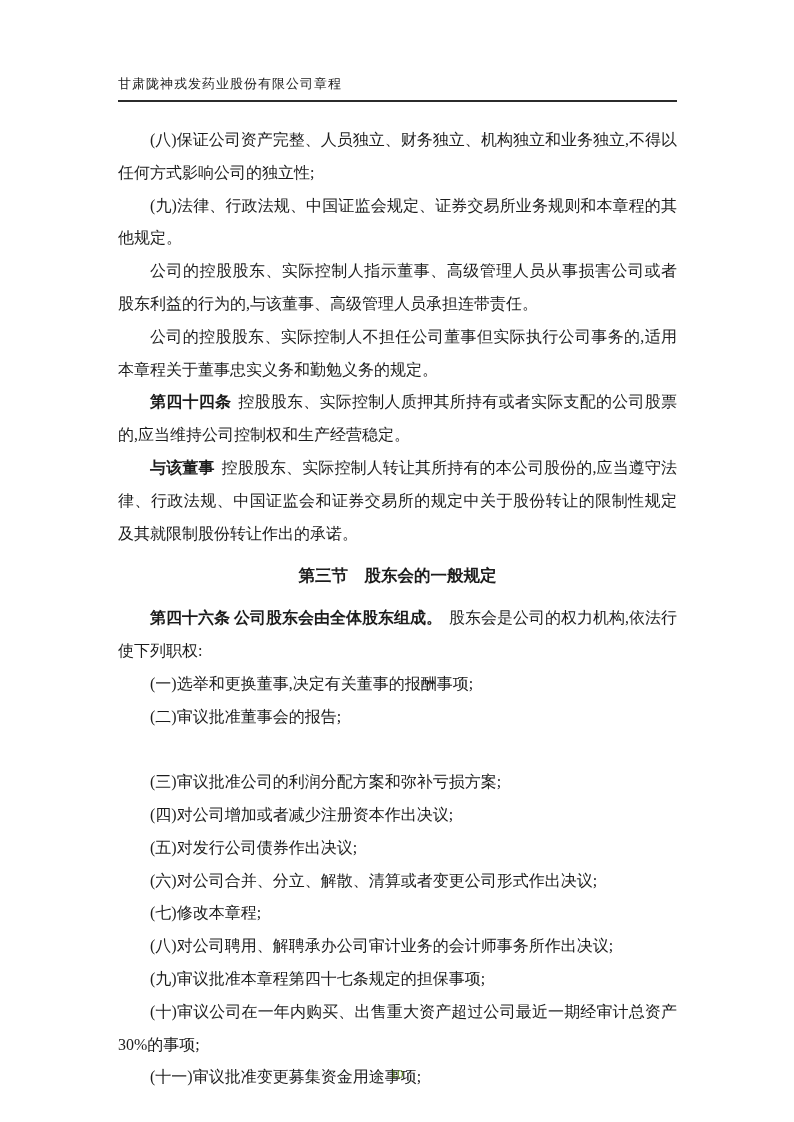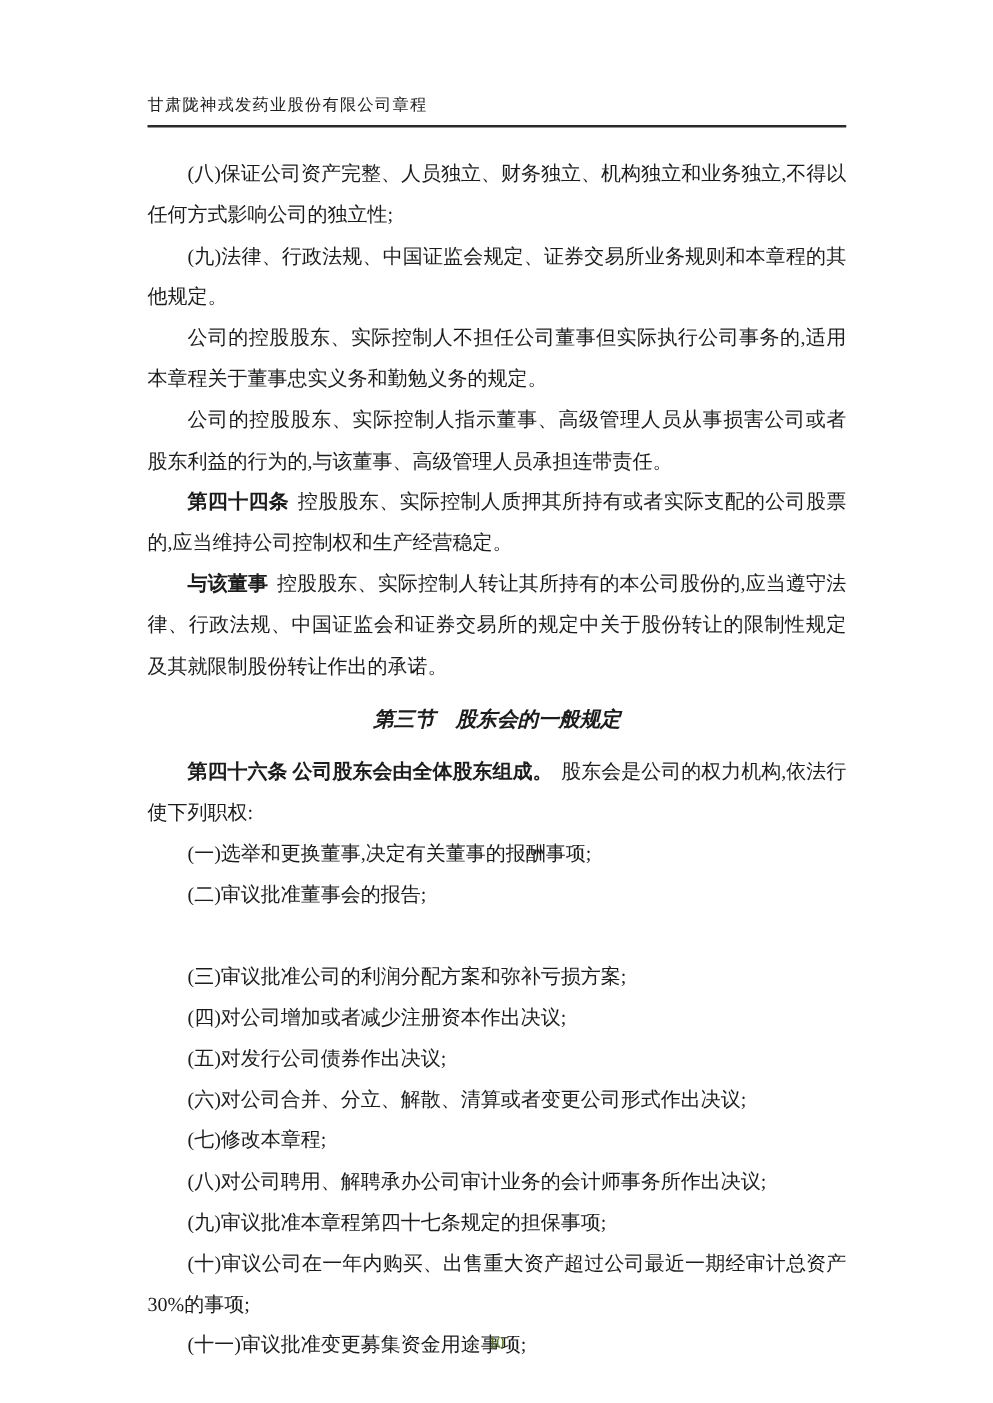--- a/index.html
+++ b/index.html
@@ -43,21 +43,20 @@
   .para-body {
     margin: 0;
     text-indent: 32px;
   }
   .para-heading {
     margin: 10px 0 9px 0;
     text-indent: 0;
     text-align: center;
     font-weight: bold;
     font-size: 16.5px;
-    font-style: italic;
   }
   .para-spacer {
     margin: 0;
     height: 32.8px;
   }
   .article-bold {
     font-weight: bold;
     margin-right: 7px;
   }
   .footer {
@@ -76,22 +75,22 @@
 <div class="page">
 
   <div class="header">
     <div class="header-title">甘肃陇神戎发药业股份有限公司章程</div>
     <hr class="header-rule">
   </div>
 
   <div class="content">
       <p class="para-body">(八)保证公司资产完整、人员独立、财务独立、机构独立和业务独立,不得以任何方式影响公司的独立性;</p>
       <p class="para-body">(九)法律、行政法规、中国证监会规定、证券交易所业务规则和本章程的其他规定。</p>
+      <p class="para-body">公司的控股股东、实际控制人指示董事、高级管理人员从事损害公司或者股东利益的行为的,与该董事、高级管理人员承担连带责任。</p>
       <p class="para-body">公司的控股股东、实际控制人不担任公司董事但实际执行公司事务的,适用本章程关于董事忠实义务和勤勉义务的规定。</p>
-      <p class="para-body">公司的控股股东、实际控制人指示董事、高级管理人员从事损害公司或者股东利益的行为的,与该董事、高级管理人员承担连带责任。</p>
       <p class="para-body"><b class="article-bold">第四十四条</b>控股股东、实际控制人质押其所持有或者实际支配的公司股票的,应当维持公司控制权和生产经营稳定。</p>
       <p class="para-body"><b class="article-bold">与该董事</b>控股股东、实际控制人转让其所持有的本公司股份的,应当遵守法律、行政法规、中国证监会和证券交易所的规定中关于股份转让的限制性规定及其就限制股份转让作出的承诺。</p>
       <p class="para-heading">第三节　股东会的一般规定</p>
       <p class="para-body"><b class="article-bold">第四十六条 公司股东会由全体股东组成。</b>股东会是公司的权力机构,依法行使下列职权:</p>
       <p class="para-body">(一)选举和更换董事,决定有关董事的报酬事项;</p>
       <p class="para-body">(二)审议批准董事会的报告;</p>
       <p class="para-spacer"></p>
       <p class="para-body">(三)审议批准公司的利润分配方案和弥补亏损方案;</p>
       <p class="para-body">(四)对公司增加或者减少注册资本作出决议;</p>
       <p class="para-body">(五)对发行公司债券作出决议;</p>

